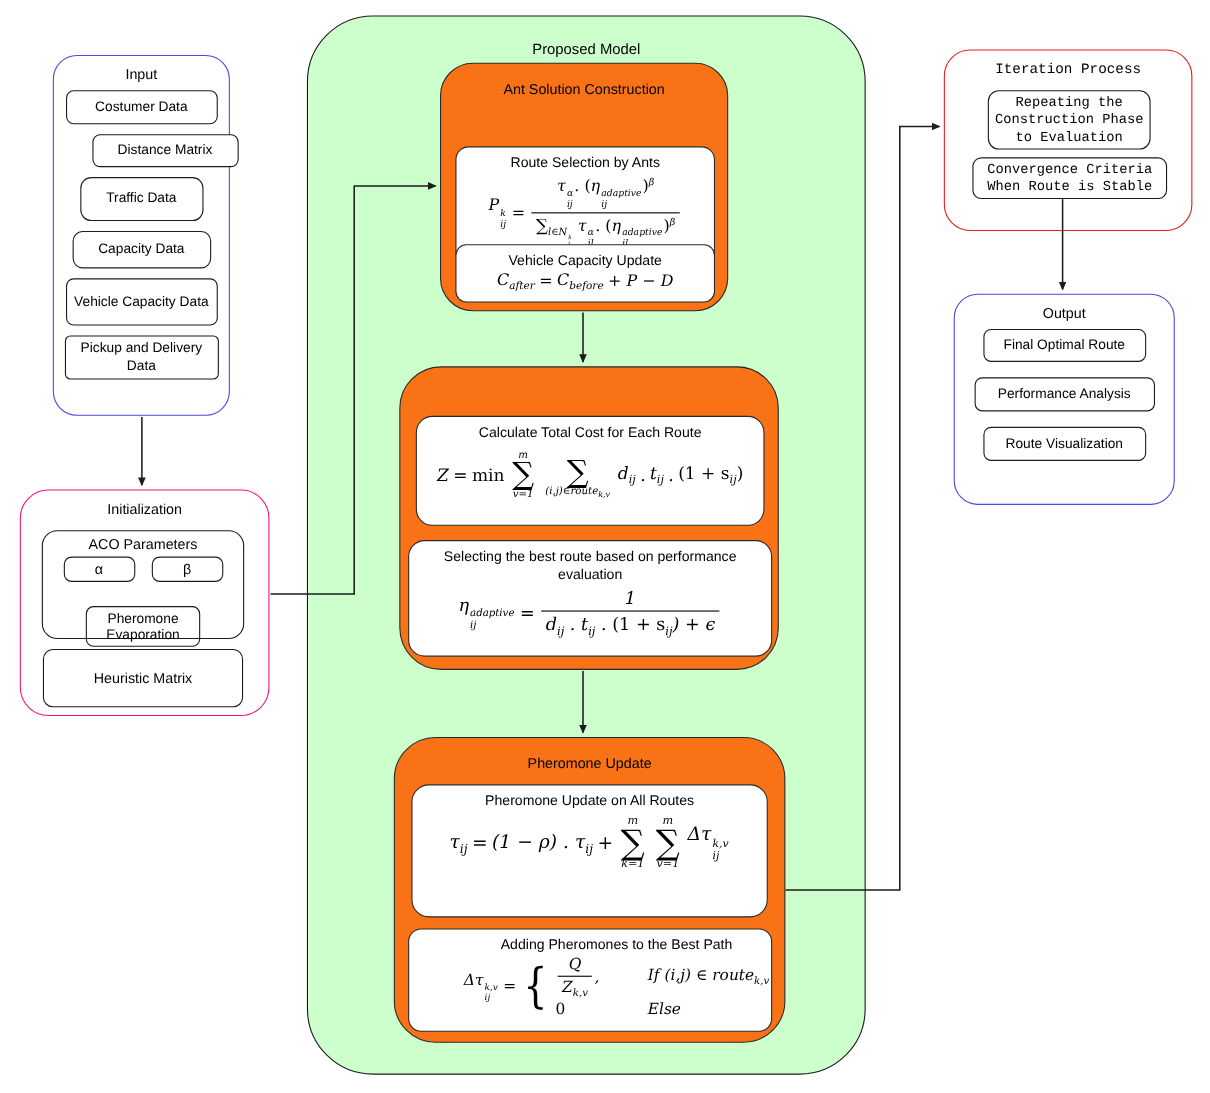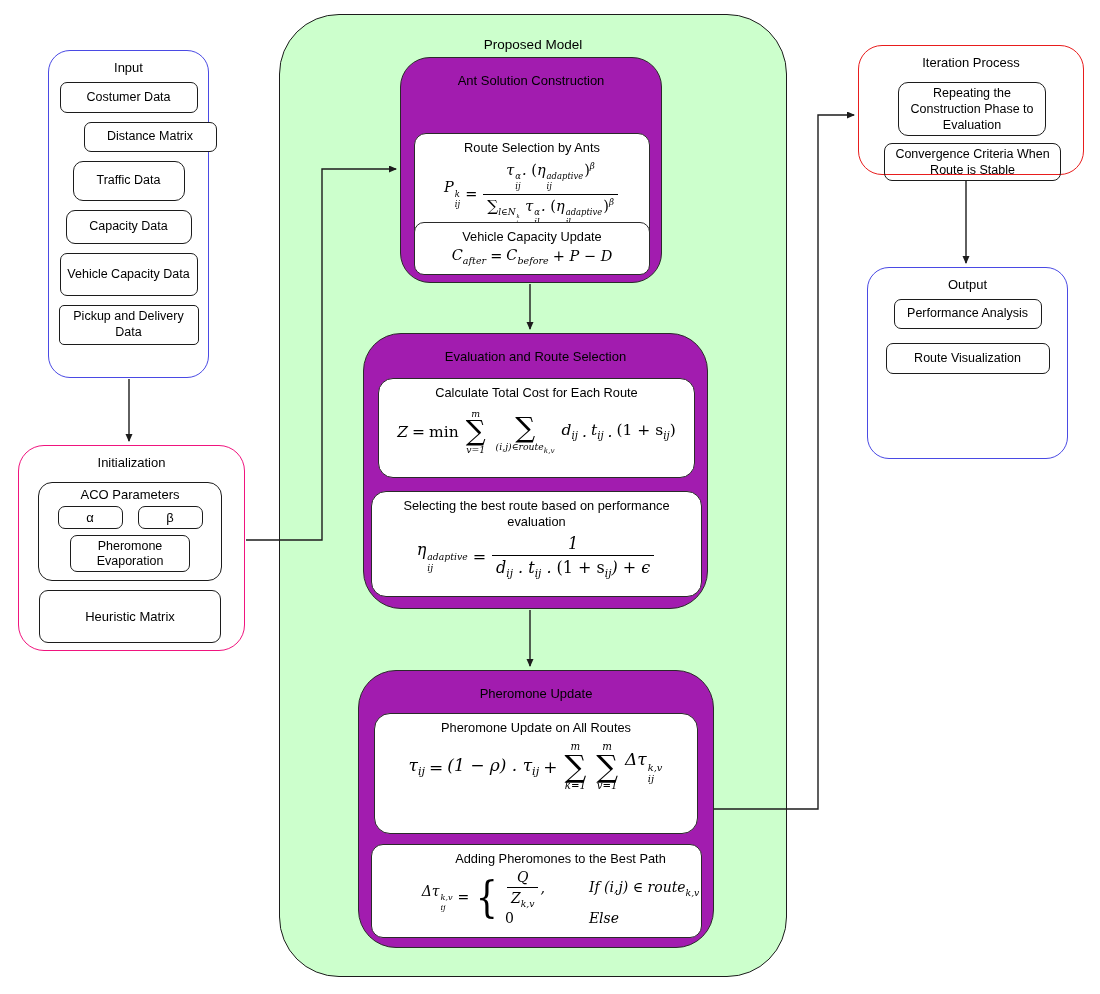--- a/index.html
+++ b/index.html
@@ -13,21 +13,21 @@
   
   .model {
     left:279px; top:14px; width:508px; height:963px;
     background:#ccffcc; border:1.5px solid #1c1c1c; border-radius:60px;
   }
   .model-title { position:absolute; top:22px; left:0; width:100%; text-align:center; font-size:13.5px; }
 
   
   .input-box  { left:48px;  top:50px;  width:161px; height:328px; border:1.7px solid #4a4ae4; border-radius:22px; }
   .init-box   { left:18px;  top:445px; width:227px; height:206px; border:1.7px solid #f0147e; border-radius:26px; }
-  .iter-box   { left:858px; top:45px;  width:226px; height:130px; border:1.7px solid #e81d1d; border-radius:24px; }
+  .iter-box   { left:858px; top:45px;  width:226px; height:165px; border:1.7px solid #e81d1d; border-radius:24px;font-family:Liberation Mono, monospace; }
   .output-box { left:867px; top:267px; width:201px; height:192px; border:1.7px solid #4a4ae4; border-radius:22px; }
 
   .col { display:flex; flex-direction:column; align-items:center; }
   .head { margin-top:9px; font-size:13px; }
 
   .item {
     box-sizing:border-box; border:1.4px solid #1c1c1c; border-radius:7px; background:#fff;
     display:flex; align-items:center; justify-content:center; text-align:center;
     font-size:12.5px; line-height:1.25; padding:2px 4px;
   }
@@ -40,27 +40,27 @@
   .input-box .item:nth-child(6){ width:140px; height:40px; border-radius:5px; }
 
   .aco {
     position:absolute; left:19px; top:36px; width:184px; height:99px;
     border:1.4px solid #1c1c1c; border-radius:14px; box-sizing:border-box;
   }
   .aco-title { text-align:center; font-size:13px; margin-top:4px; }
   .aco-row { display:flex; justify-content:center; gap:15px; margin-top:4px; }
   .mini { box-sizing:border-box; border:1.4px solid #1c1c1c; border-radius:7px; width:65px; height:23px;
           display:flex; align-items:center; justify-content:center; font-size:13px; }
-  .evap { margin:6px auto 0; width:120px; height:37px; border:1.4px solid #1c1c1c; border-radius:7px;
+  .evap { margin:22px auto 0; width:104px; height:37px; border:1.4px solid #1c1c1c; border-radius:7px;
           display:flex; align-items:center; justify-content:center; text-align:center; font-size:12.5px; line-height:1.2; box-sizing:border-box; }
   .heuristic { position:absolute; left:20px; top:144px; width:182px; height:53px; border:1.4px solid #1c1c1c; border-radius:9px;
           display:flex; align-items:center; justify-content:center; font-size:13px; box-sizing:border-box; }
 
   
-  .phase { border:1.3px solid #2a2a2a; background:#a21caf; }
+  .phase { border:1.3px solid #2a2a2a; background:#f97316; }
   .ant-box  { left:400px; top:57px;  width:262px; height:226px; border-radius:30px; }
   .eval-box { left:363px; top:333px; width:345px; height:276px; border-radius:38px; }
   .pher-box { left:358px; top:670px; width:356px; height:278px; border-radius:38px; }
   .phase .ptitle { position:absolute; top:15px; left:0; width:100%; text-align:center; font-size:13px; }
   .sub-box { position:absolute; box-sizing:border-box; border:1.3px solid #2a2a2a; border-radius:12px; background:#fff; }
   .sub-title { text-align:center; font-size:12.8px; line-height:1.25; margin-top:6px; }
 
   .rs-box   { left:13px; top:47px;  width:236px; height:109px;margin-top:28px; }
   .vc-box   { left:13px; top:164px; width:236px; height:53px; border-radius:10px; }
   .cost-box { left:14px; top:44px;  width:317px; height:100px; border-radius:15px; }
@@ -178,21 +178,20 @@
       <div class="formula math f-cap">
         <span><span>C</span><span class="msub">after</span></span>
         <span class="upr">=</span>
         <span><span>C</span><span class="msub">before</span></span>
         <span>+ P − D</span>
       </div>
     </div>
   </div>
 
   <div class="box phase eval-box">
-    <div class="ptitle">Evaluation and Route Selection</div>
     <div class="sub-box cost-box">
       <div class="sub-title">Calculate Total Cost for Each Route</div>
       <div class="formula math f-cost">
         <span>Z</span>
         <span class="upr">=</span>
         <span class="upr">min</span>
         <span class="bigsum">
             <span class="lim">m</span>
             <span class="sigma">∑</span>
             <span class="lim">v=1</span>
@@ -274,20 +273,21 @@
 
   <div class="box iter-box iter-items">
     <div class="head btitle">Iteration Process</div>
     <div class="item1">Repeating the Construction Phase to Evaluation</div>
     <div class="item2">Convergence Criteria When Route is Stable</div>
   </div>
 
   <div class="box output-box col">
     <div class="head btitle">Output</div>
     <div class="items">
+      <div class="item">Final Optimal Route</div>
       <div class="item">Performance Analysis</div>
       <div class="item">Route Visualization</div>
     </div>
   </div>
 
   <svg class="connectors" width="1100" height="994" viewBox="0 0 1100 994">
     <defs>
       <marker id="arrow" markerWidth="10" markerHeight="8" refX="7" refY="3.5" orient="auto" markerUnits="userSpaceOnUse">
         <path d="M0,0 L8,3.5 L0,7 Z" fill="#1c1c1c"></path>
       </marker>

